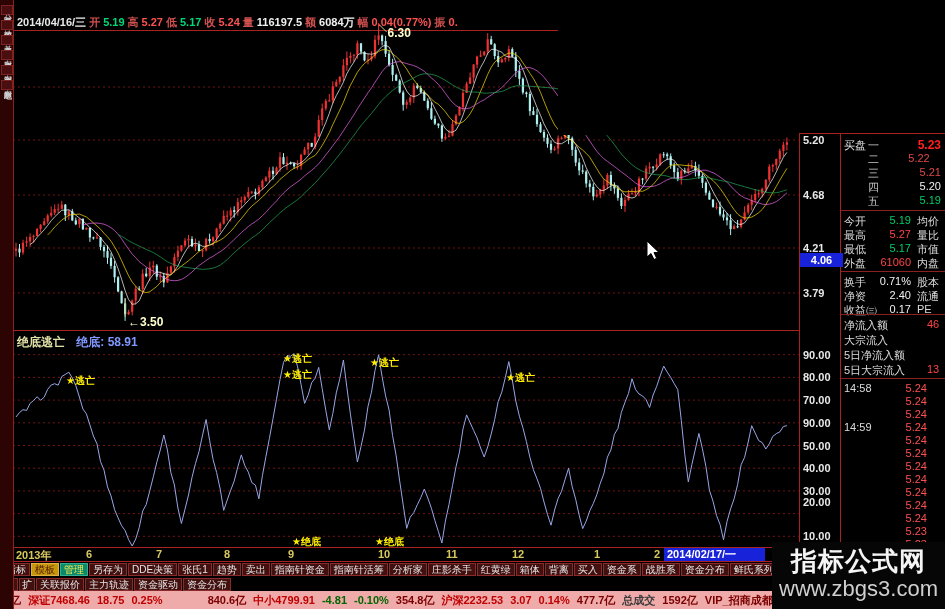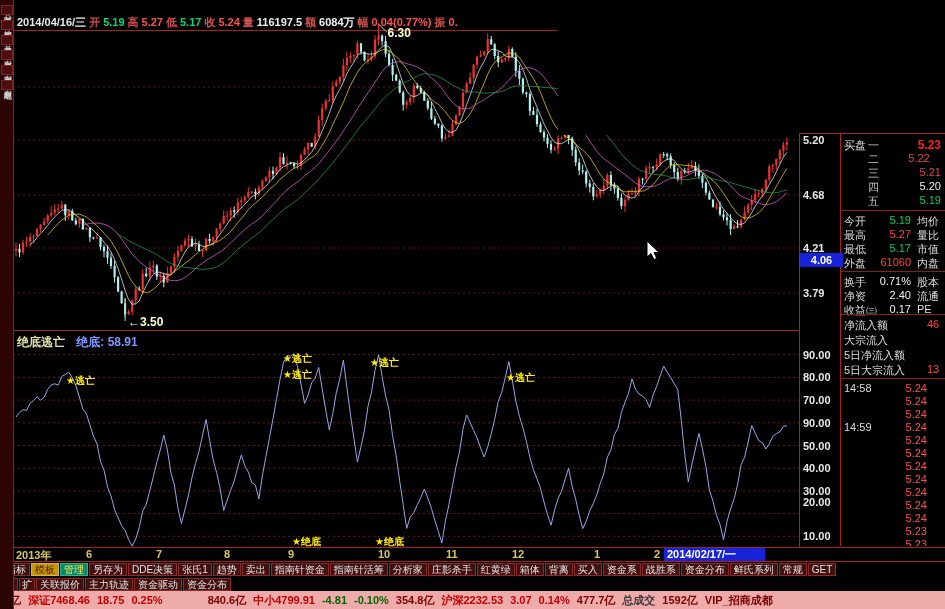--- a/index.html
+++ b/index.html
@@ -660,20 +660,24 @@
       <span style="color: rgb(122, 0, 0);">354.8亿</span>
       <span style="color: rgb(192, 0, 0);">沪深2232.53</span>
       <span style="color: rgb(192, 0, 0);">3.07</span>
       <span style="color: rgb(192, 0, 0);">0.14%</span>
       <span style="color: rgb(122, 0, 0);">477.7亿</span>
       <span style="color: rgb(58, 58, 58);">总成交</span>
       <span style="color: rgb(122, 0, 0);">1592亿</span>
       <span style="color: rgb(122, 0, 0);">VIP_招商成都</span>
     </div>
 
+  <div id="watermark" class="abs">
+    <div id="wm1">指标公式网</div>
+    <div id="wm2">www.zbgs3.com</div>
+  </div>
 
   <div class="vline" style="left:799px;top:133px;width:1px;height:414px;"></div>
   <div class="vline" style="left:840px;top:133px;width:1px;height:413px;"></div>
   <div class="hline" style="left:799px;top:133px;width:146px;height:1px;"></div>
   <div class="hline" style="left:13px;top:330px;width:787px;height:1px;"></div>
   <div class="hline" style="left:13px;top:547px;width:932px;height:1px;"></div>
   <div class="hline" style="left:0;top:561px;width:945px;height:1px;"></div>
 
   <svg id="cursor" style="left:646px;top:240px;" width="16" height="22" viewBox="0 0 16 22">
     <path d="M1,1 L1,17 L5,13.5 L8,19.5 L10.7,18.3 L8,12.5 L13,12.5 Z" fill="#ffffff" stroke="#000000" stroke-width="1"></path>

